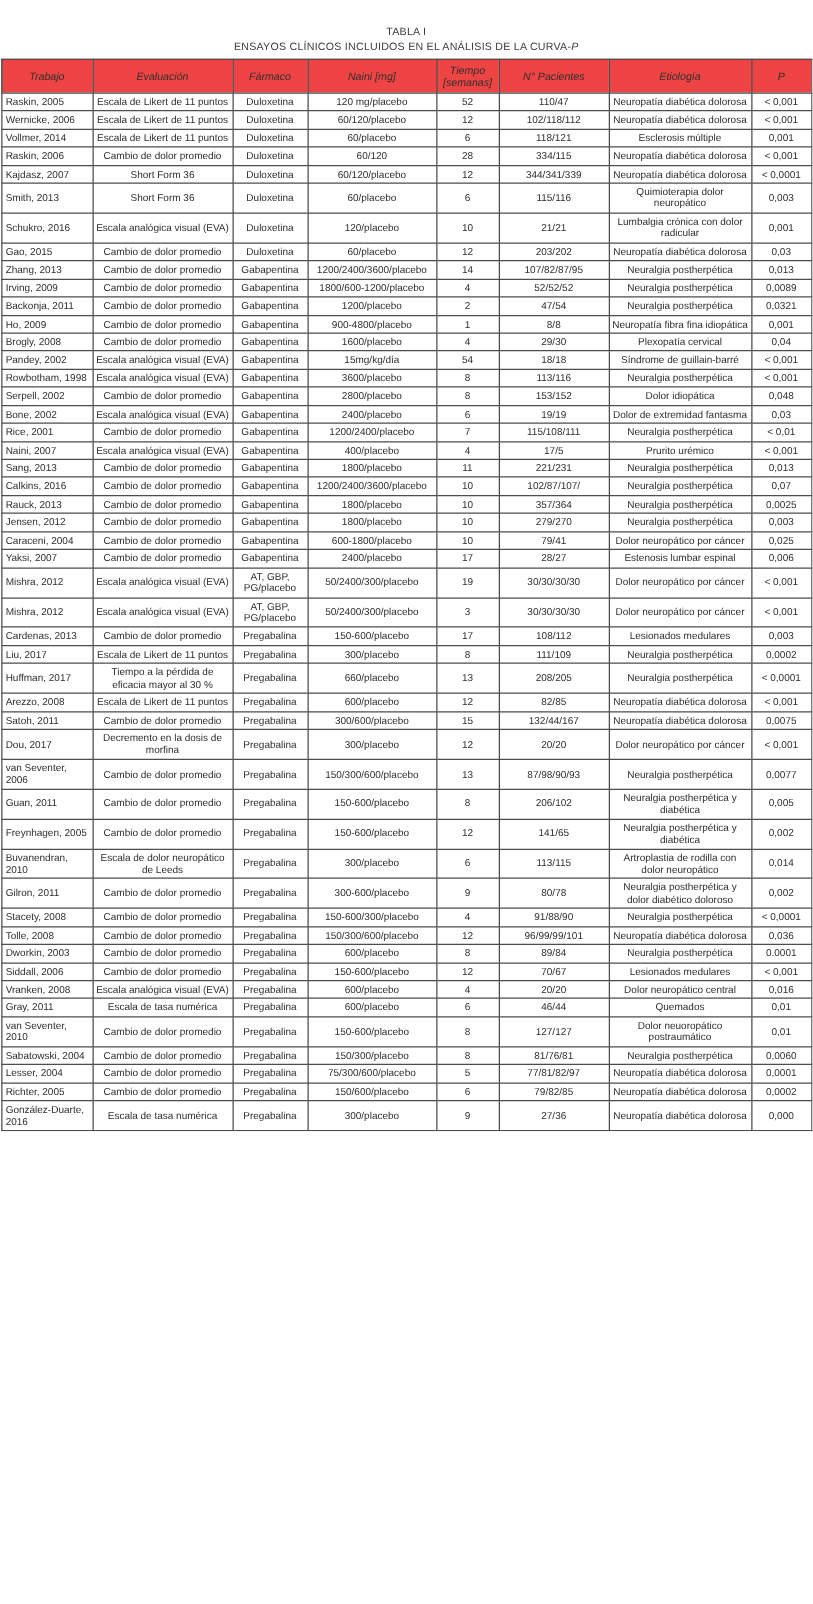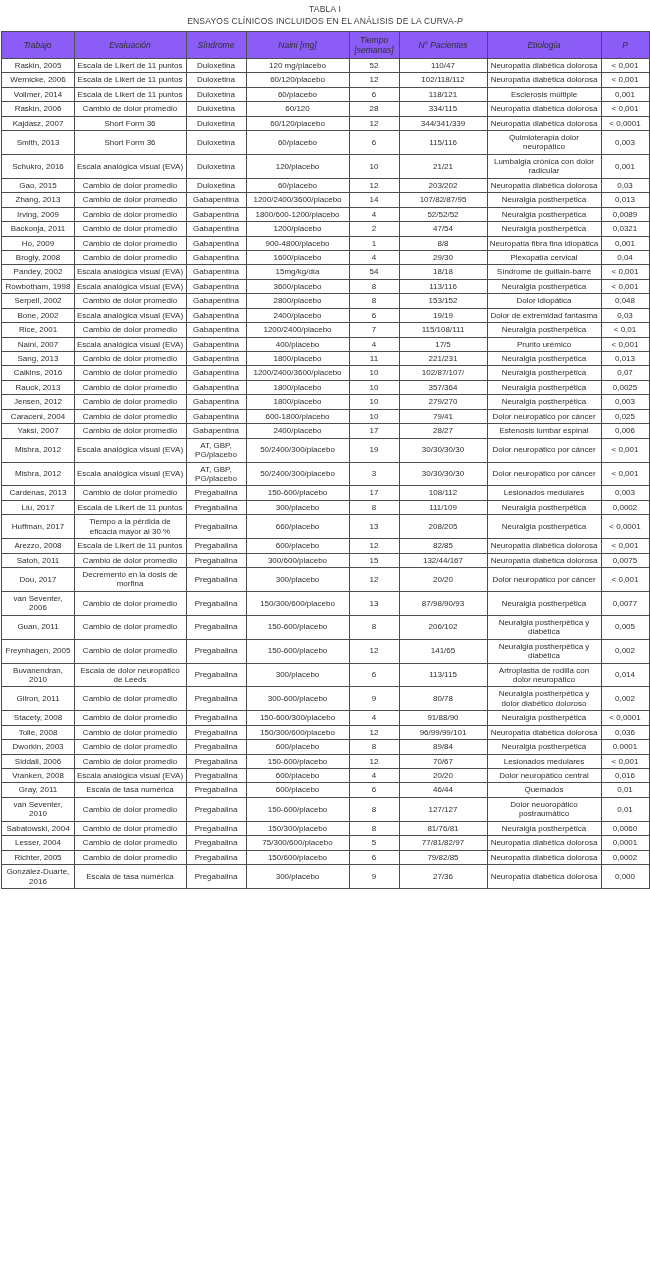--- a/index.html
+++ b/index.html
@@ -1,27 +1,27 @@
 <!DOCTYPE html>
 <html><head>
 <meta charset="utf-8">
 <style>
   html,body{margin:0;padding:0;background:#ffffff;}
   body{width:650px;font-family:"Liberation Sans",sans-serif;color:#2e2e2e;}
   .page{width:650px;}
-  .title-block{text-align:center;padding-top:4px;font-size:8.5px;line-height:1.4;color:#3c3c3c;letter-spacing:0.2px;}
+  .title-block{text-align:center;padding-top:20px;font-size:8.5px;line-height:1.4;color:#3c3c3c;letter-spacing:0.2px;}
   .title-line{display:block;}
   .subtitle-italic{font-style:italic;}
   table.trials{border-collapse:collapse;table-layout:fixed;width:648px;margin:3px auto 0 auto;
     font-size:8px;line-height:1.18;border:1.5px solid #4d4d4d;}
-  table.trials th{background:#8b5cf6;font-style:italic;font-weight:normal;font-size:8.5px;
+  table.trials th{background:#ef4444;font-style:italic;font-weight:normal;font-size:8.5px;
     border:1px solid #4d4d4d;padding:3px 2px;text-align:center;vertical-align:middle;}
   table.trials td{border:1px solid #4d4d4d;padding:2px 2px;text-align:center;vertical-align:middle;
     word-wrap:break-word;overflow-wrap:break-word;}
-  table.trials td:first-child{text-align:center;padding-left:3px;}
+  table.trials td:first-child{text-align:left;padding-left:3px;}
 </style>
 </head>
 <body>
 
 <div class="page">
 
   <div class="title-block">
     <span class="title-line">TABLA I</span>
     <span class="title-line"><span>ENSAYOS CLÍNICOS INCLUIDOS EN EL ANÁLISIS DE LA CURVA-</span><span class="subtitle-italic">P</span></span>
   </div>
@@ -34,21 +34,21 @@
       <col style="width:103px">
       <col style="width:50px">
       <col style="width:88px">
       <col style="width:114px">
       <col style="width:48px">
     </colgroup>
     <thead>
       <tr>
         <th>Trabajo</th>
         <th>Evaluación</th>
-        <th>Síndrome</th>
+        <th>Fármaco</th>
         <th>Naini [mg]</th>
         <th>Tiempo [semanas]</th>
         <th>N° Pacientes</th>
         <th>Etiología</th>
         <th>P</th>
       </tr>
     </thead>
     <tbody>
         <tr>
           <td>Raskin, 2005</td>

